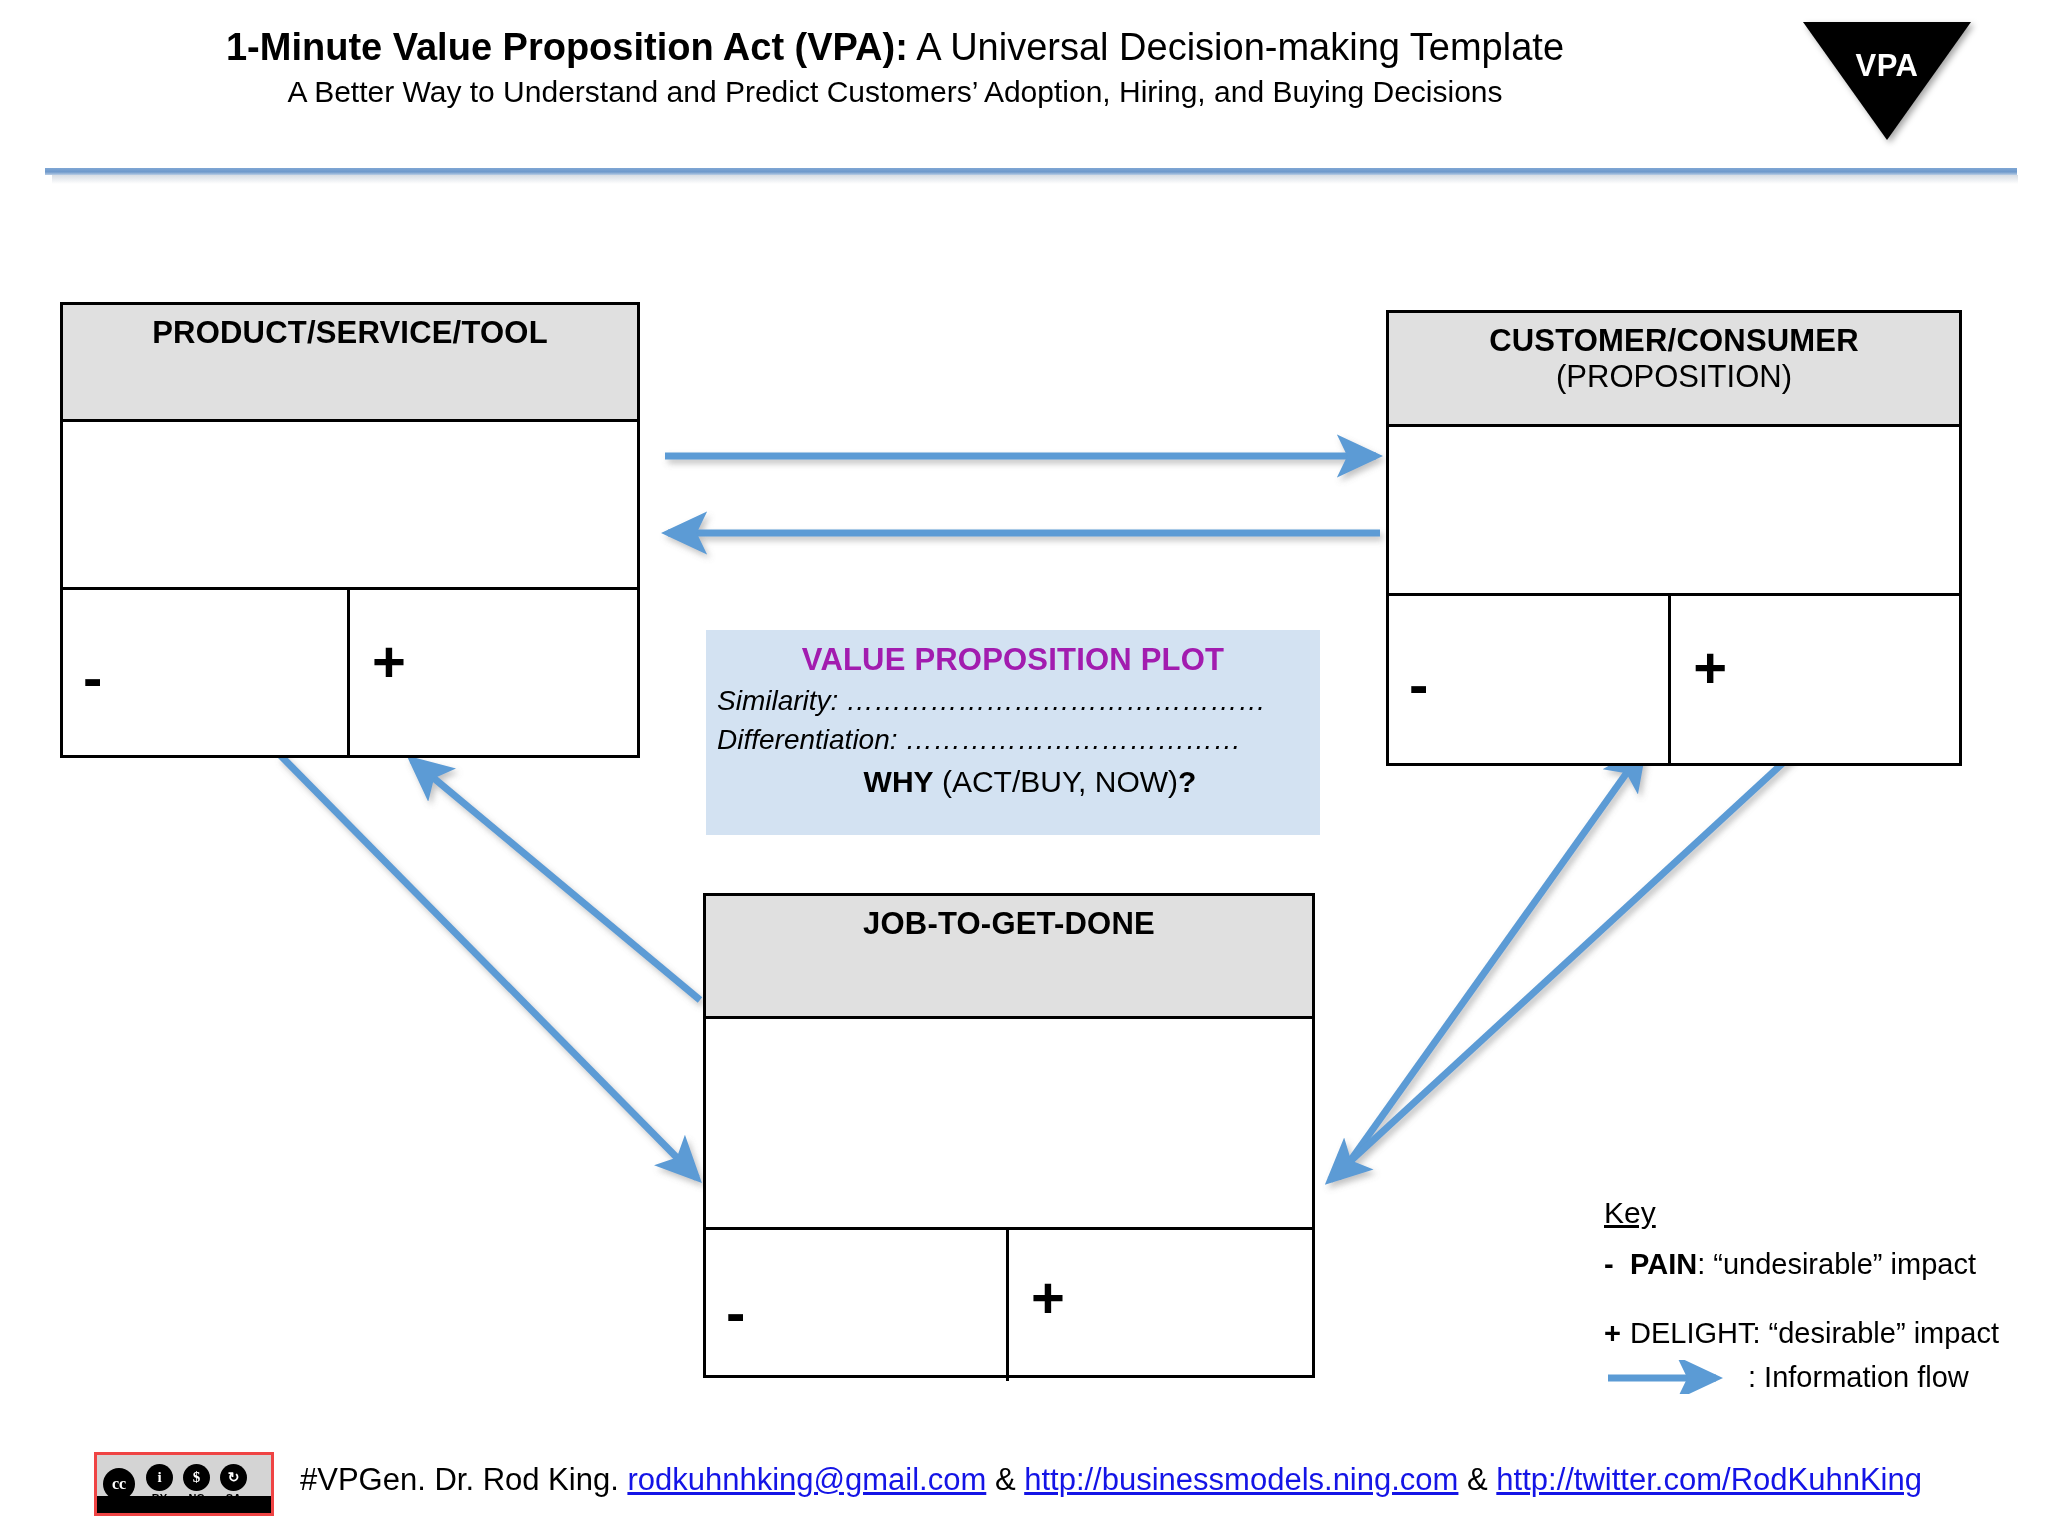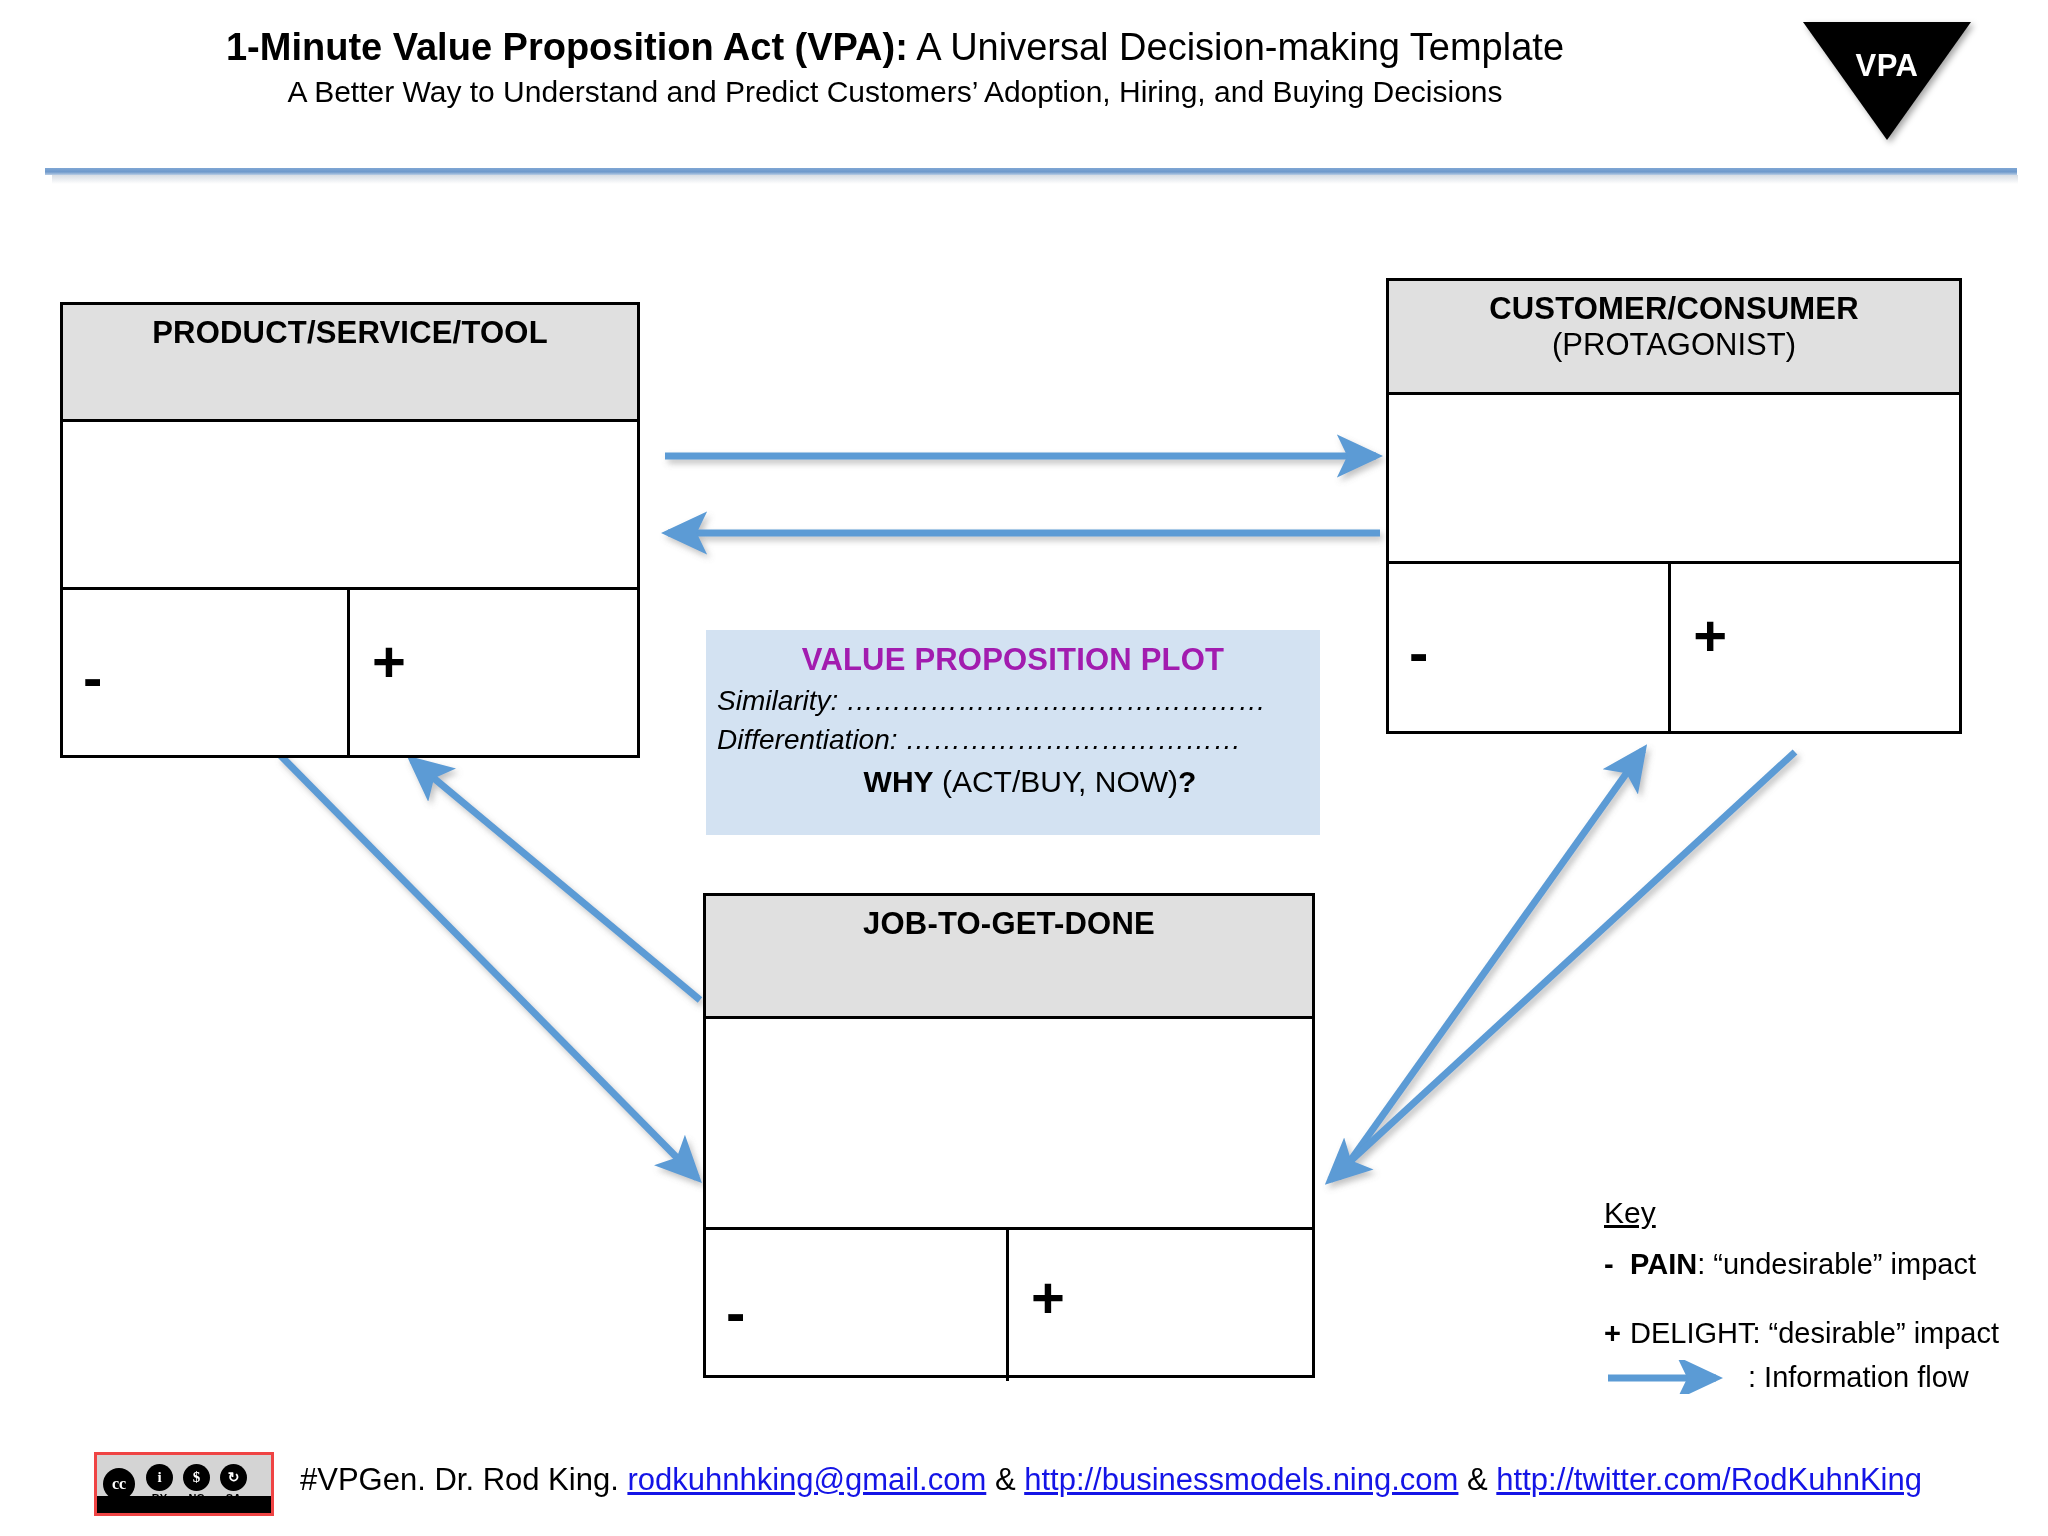--- a/index.html
+++ b/index.html
@@ -326,24 +326,24 @@
     <div class="panel-foot" style="height:168px;">
       <div class="foot-cell left" style="width:50%;">
         <span class="sign minus">-</span>
       </div>
       <div class="foot-cell" style="width:50%;">
         <span class="sign plus">+</span>
       </div>
     </div>
   </div>
 
-  <div class="panel" style="left:1386px; top:278px; width:576px; height:456px;">
+  <div class="panel" style="left:1386px; top:310px; width:576px; height:456px;">
     <div class="panel-head" style="height:114px;">
       <div class="h1">CUSTOMER/CONSUMER</div>
-      <div class="h2">(PROTAGONIST)</div>
+      <div class="h2">(PROPOSITION)</div>
     </div>
     <div class="panel-body" style="height:166px;"></div>
     <div class="panel-foot" style="height:170px;">
       <div class="foot-cell left" style="width:49.5%;">
         <span class="sign minus">-</span>
       </div>
       <div class="foot-cell" style="width:50.5%;">
         <span class="sign plus">+</span>
       </div>
     </div>

